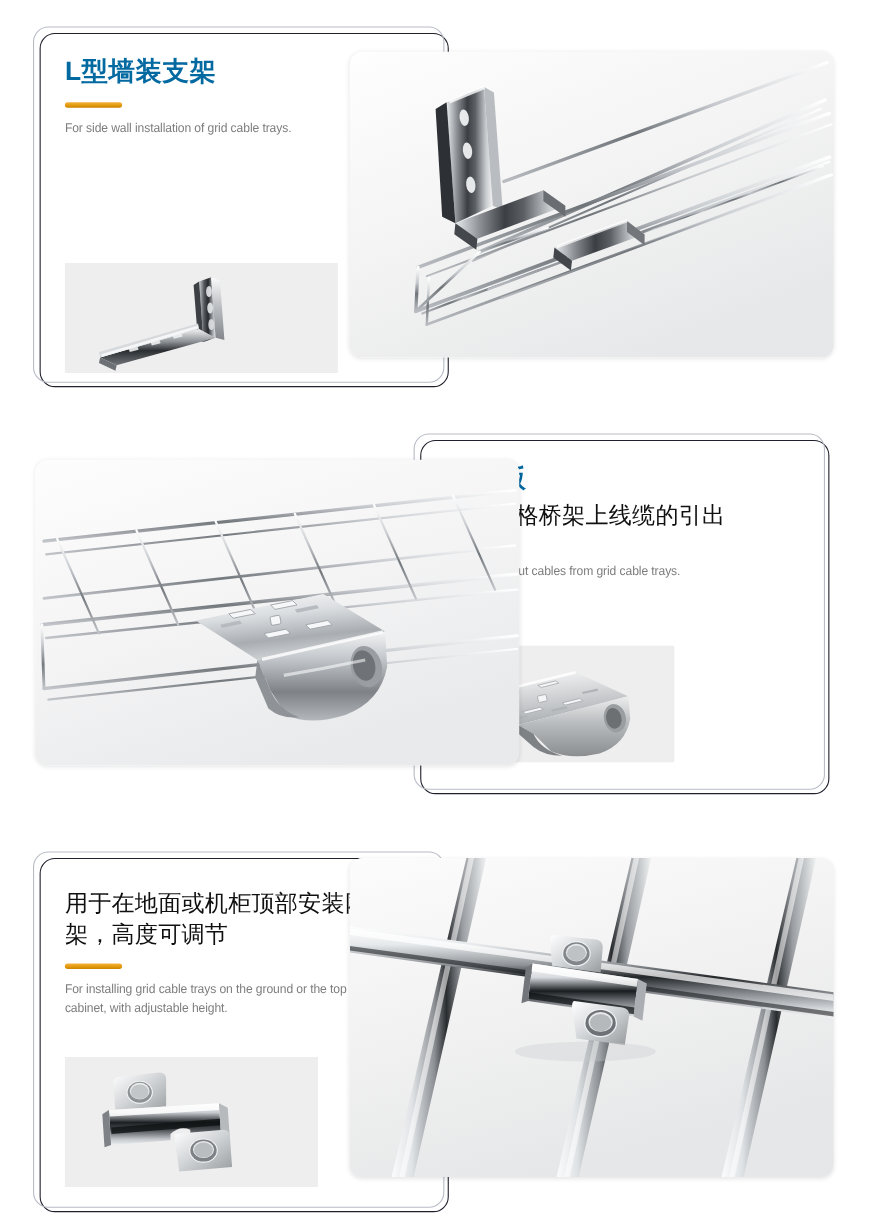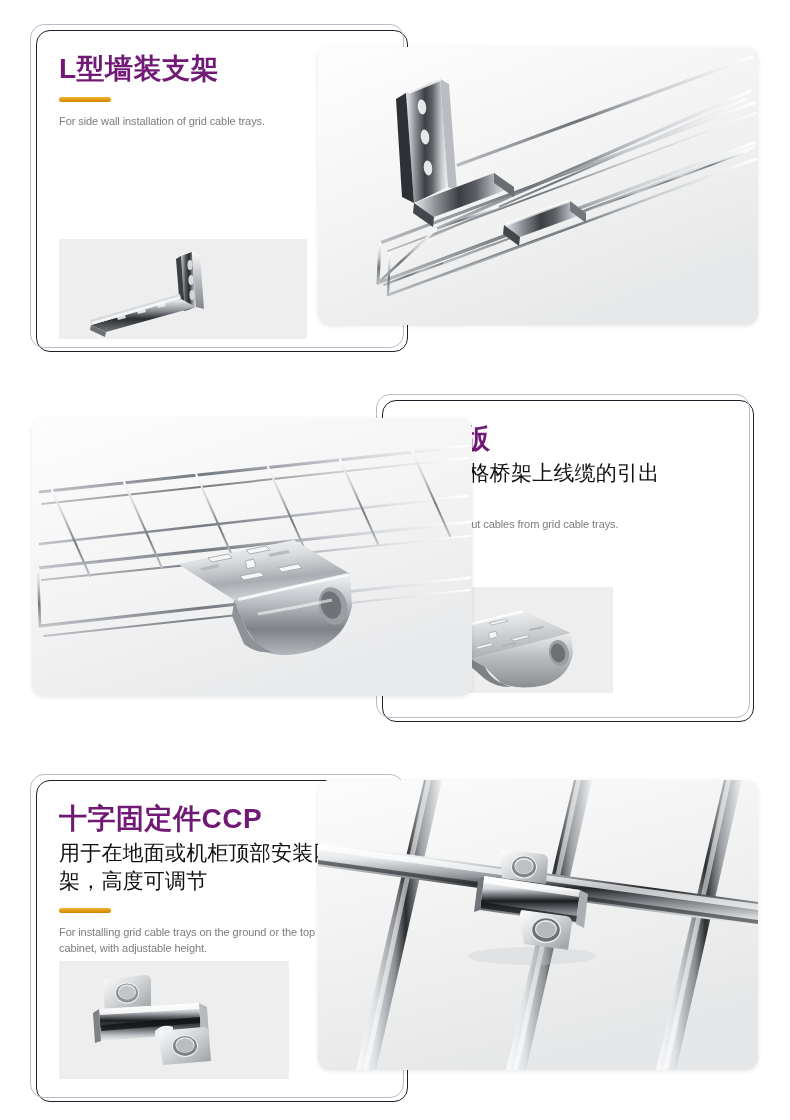--- a/index.html
+++ b/index.html
@@ -50,23 +50,23 @@
   }
   .photo-1 { left:318px; top:47px;  width:440px; height:278px; }
   .photo-2 { left:32px;  top:418px; width:440px; height:278px; }
   .photo-3 { left:318px; top:780px; width:440px; height:290px; }
 
   .photo-panel svg { display:block; width:100%; height:100%; }
 
   
   .card-inner { position:absolute; left:22px; top:22px; right:20px; }
   .heading {
-    font-size:28px;
+    font-size:24px;
     font-weight:bold;
-    color:#701a75;
+    color:#0369a1;
     letter-spacing:.5px;
     line-height:1.12;
     white-space:nowrap;
   }
   .subheading {
     margin-top:5px;
     font-size:21px;
     font-weight:400;
     color:#101010;
     line-height:1.32;
@@ -409,21 +409,20 @@
           <polygon points="20,47 118,23 118.5,25.5 20.5,49.5" fill="#ffffff" opacity=".85"></polygon>
         </svg>
       </div>
     </div>
   </div>
 
   <div class="section" id="section-3">
 
     <div class="text-card card-3">
       <div class="card-inner">
-        <div class="heading">十字固定件CCP</div>
         <div class="subheading">用于在地面或机柜顶部安装网格桥架，高度可调节</div>
         <div class="accent-bar"></div>
         <div class="eng">For installing grid cable trays on the ground or the top of the cabinet, with adjustable height.</div>
       </div>
 
       <div class="thumb thumb-3">
         <svg viewBox="0 0 230 118" preserveAspectRatio="xMidYMid meet">
           <defs>
             <linearGradient id="cc1" x1="0" y1="0" x2="0" y2="1">
               <stop offset="0" stop-color="#ffffff"></stop>

